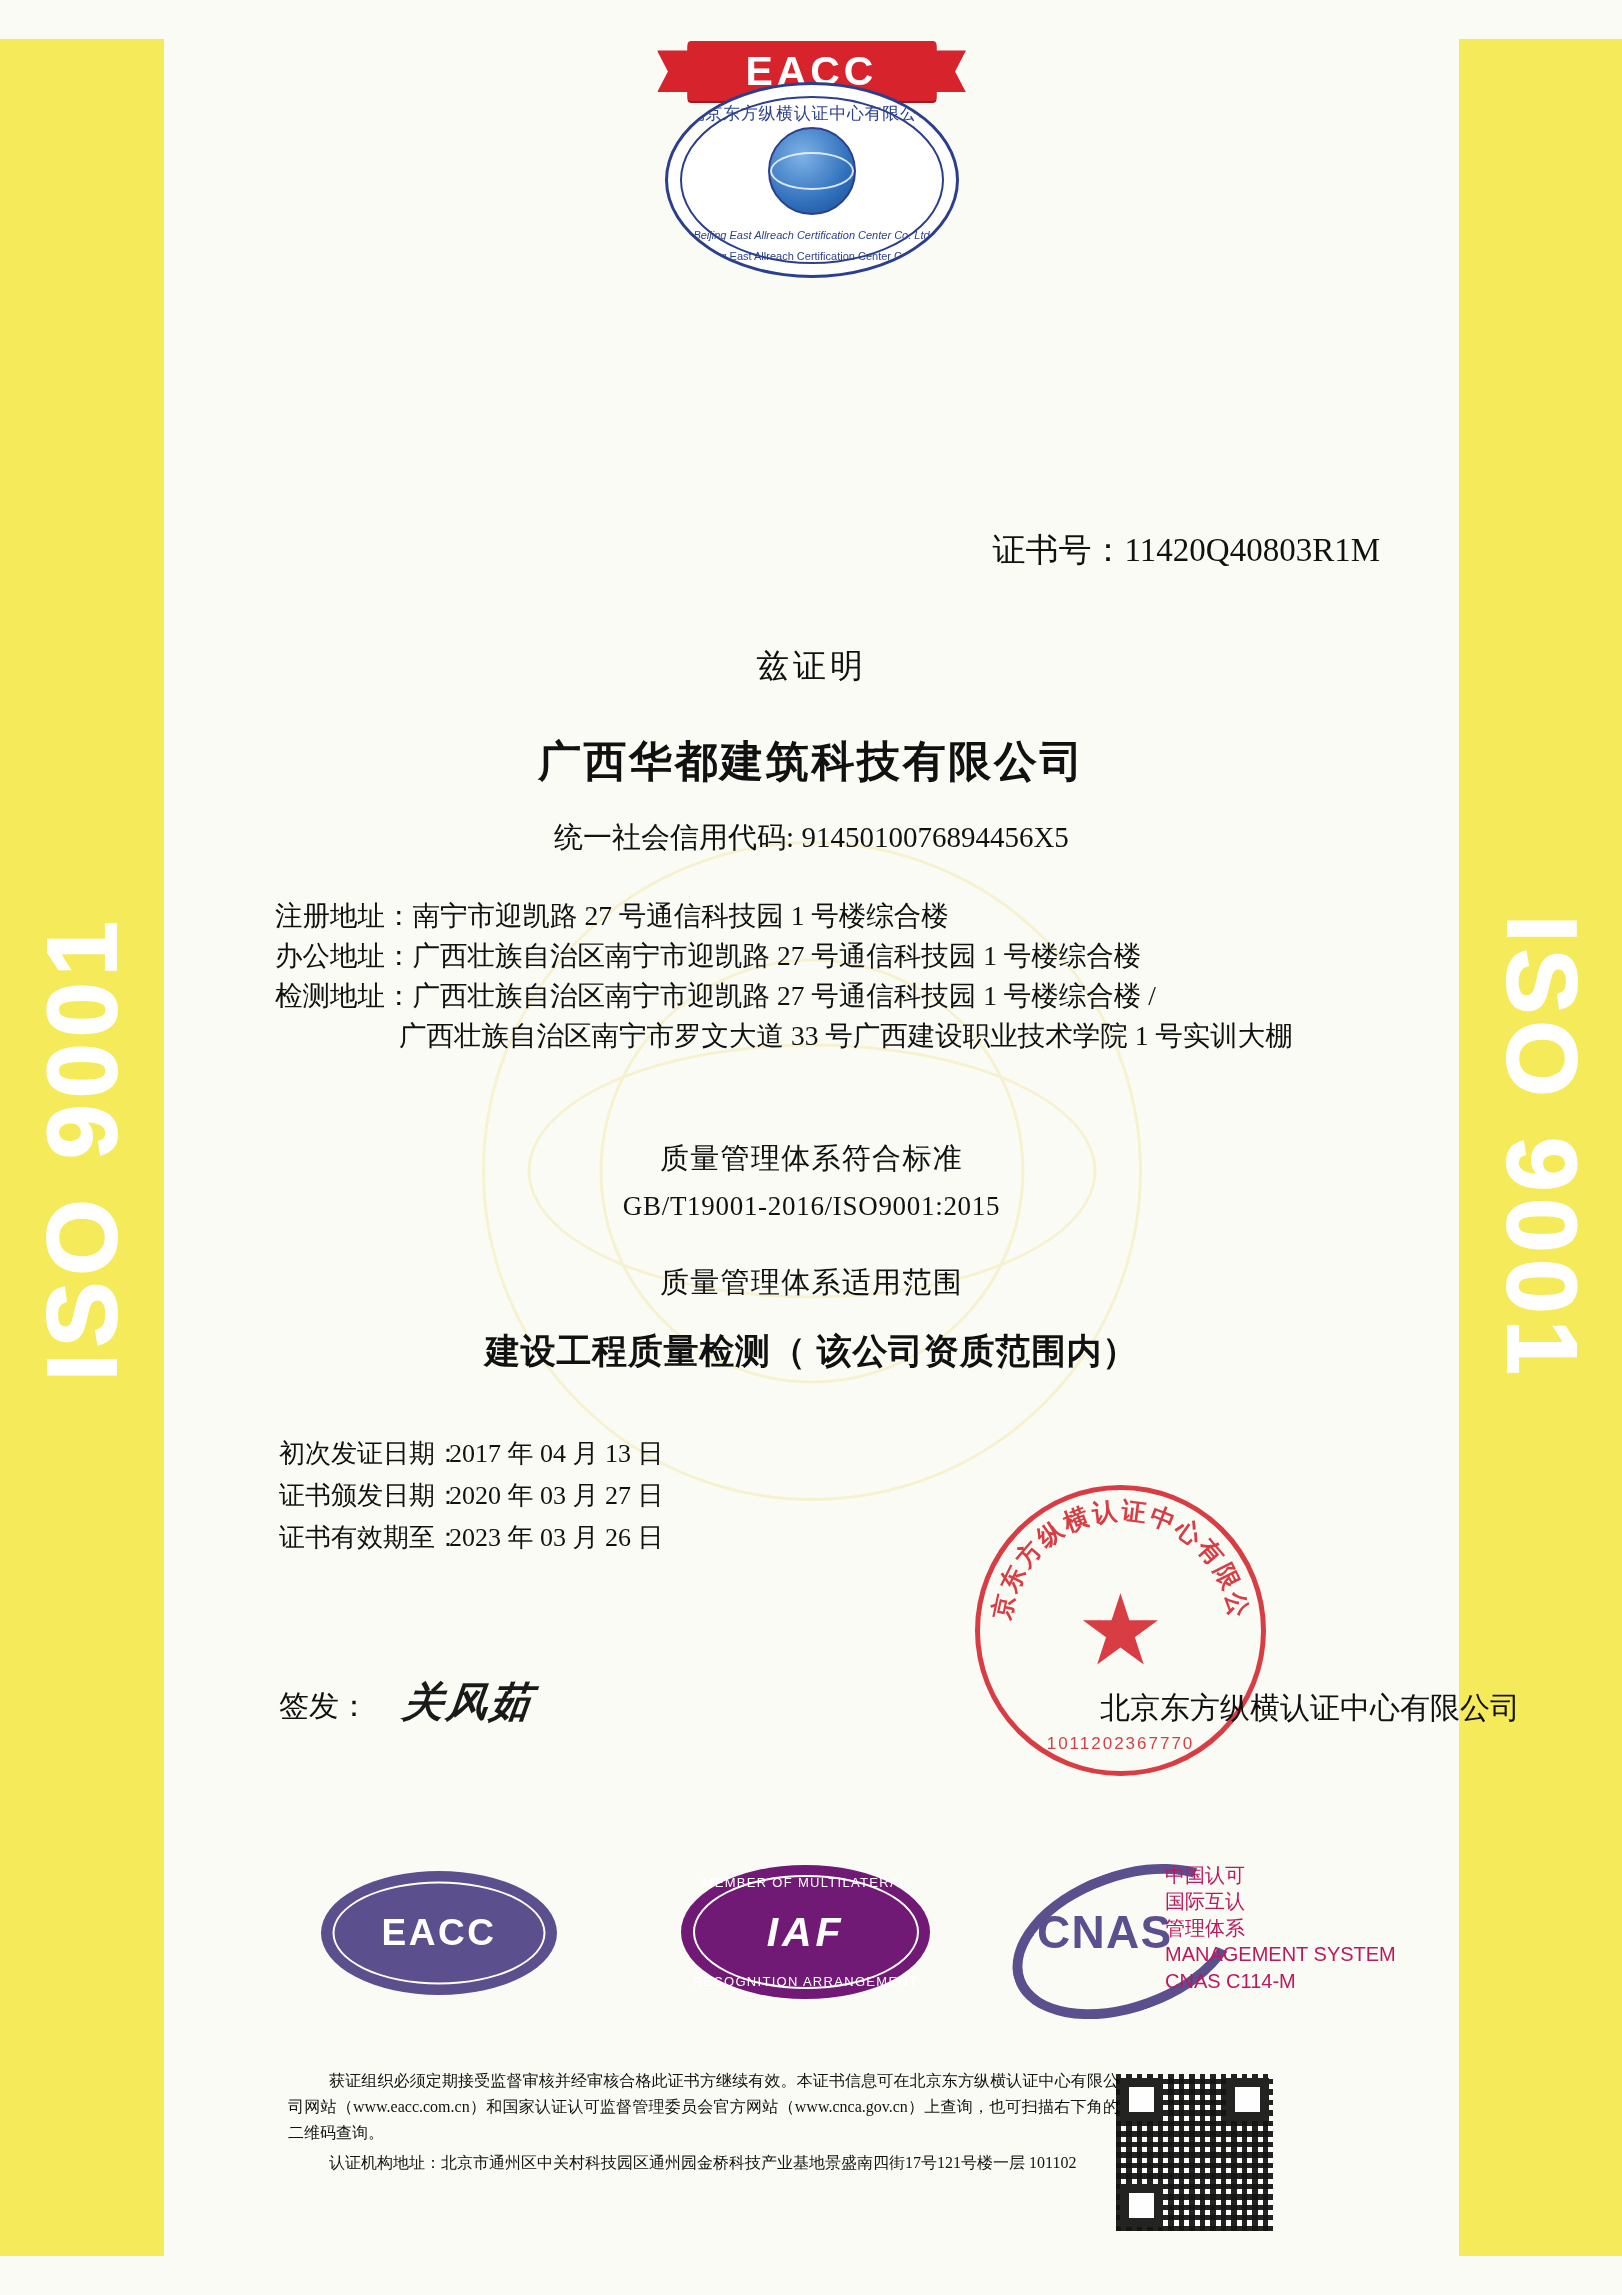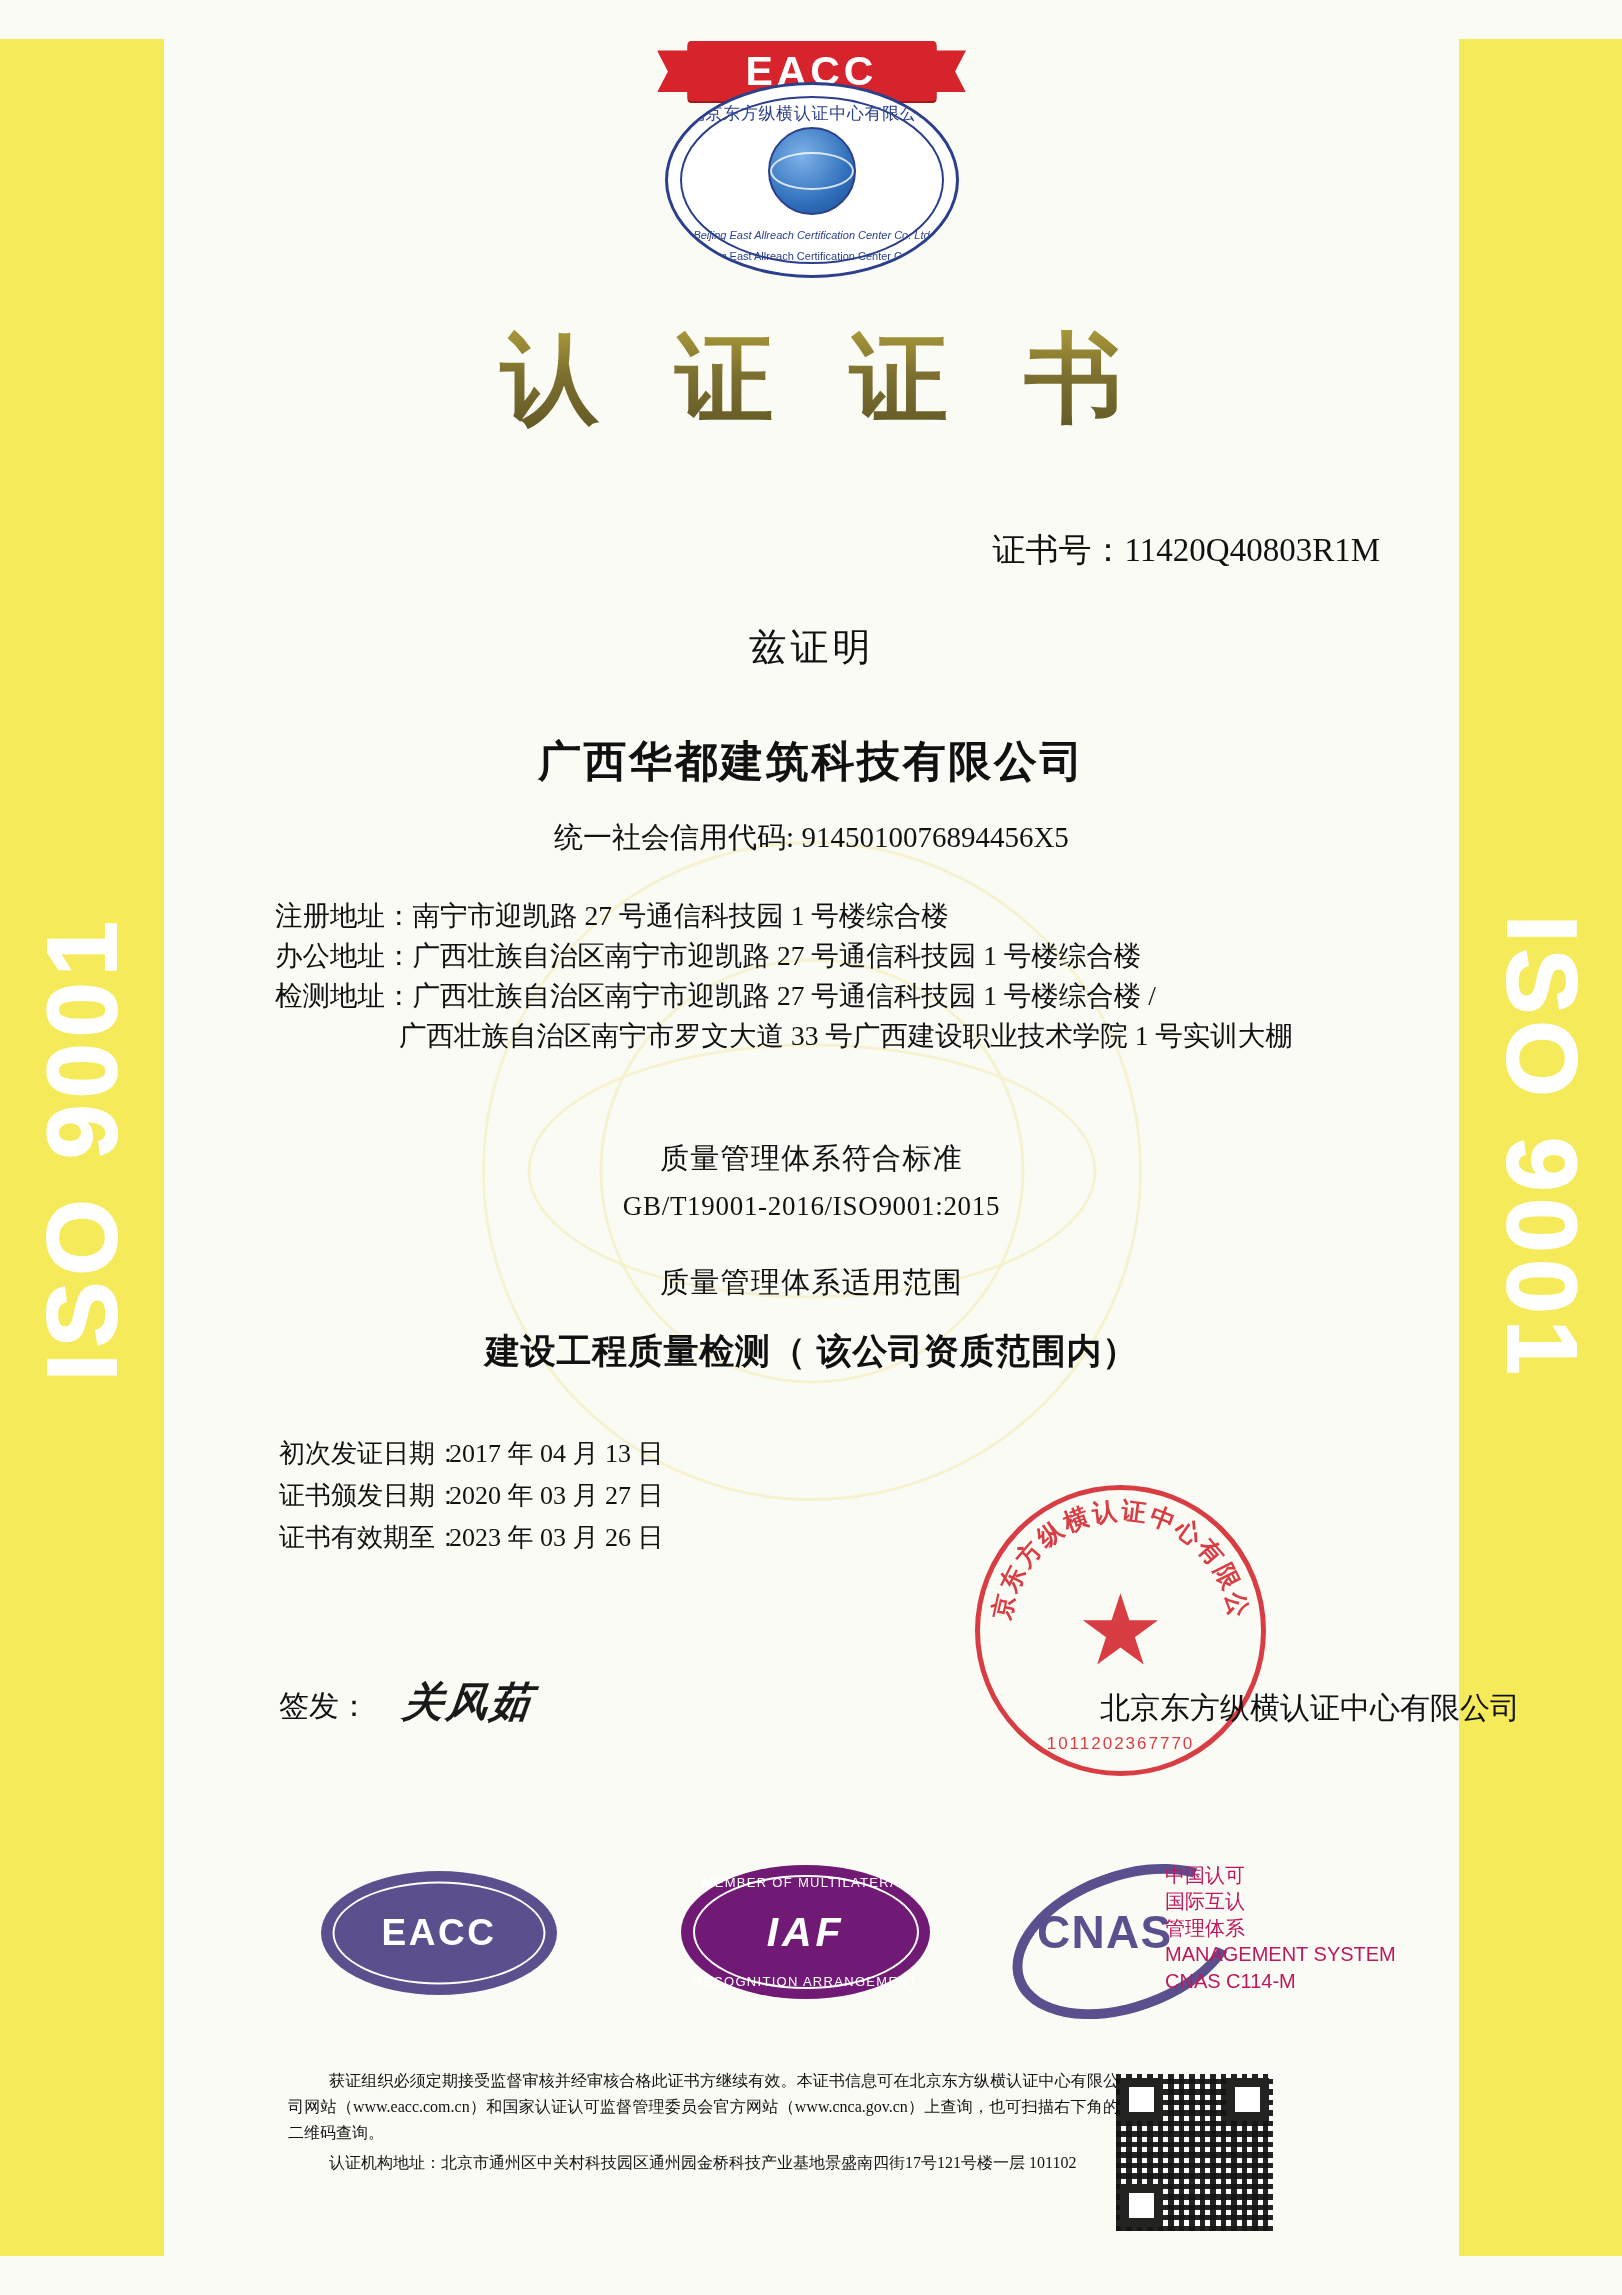--- a/index.html
+++ b/index.html
@@ -257,21 +257,21 @@
     text-align: right;
   }
 
   .line-center {
     position: absolute;
     left: 0; right: 0;
     text-align: center;
     color: #111;
   }
 
-  .zizhengming { top: 622px; font-size: 38px; letter-spacing: 3.9px; text-align: center; }
+  .zizhengming { top: 644px; font-size: 33px; letter-spacing: 3.9px; text-align: center; }
 
   .company {
     top: 733px;
     font-size: 43px;
     font-weight: bold;
     letter-spacing: 2.6px;
     font-family: "Liberation Sans", sans-serif;
   }
   .credit-code { top: 818px; font-size: 29px; }
   .credit-code .num { font-family: "Liberation Serif", serif; margin-top: 12px; }
@@ -587,21 +587,20 @@
       </div>
       <div class="logo-oval">
         <div class="logo-oval-inner"></div>
         <div class="logo-cn">北京东方纵横认证中心有限公司</div>
         <div class="logo-globe"></div>
         <div class="logo-en1">Beijing East Allreach Certification Center Co. Ltd</div>
         <div class="logo-en2">Beijing East Allreach Certification Center Co. Ltd</div>
       </div>
     </div>
 
-    <div class="cert-title">认 证 证 书</div>
 
     <div class="cert-number">
       <span>证书号：</span><span>11420Q40803R1M</span>
     </div>
 
     <div class="line-center zizhengming">兹证明</div>
 
     <div class="line-center company">广西华都建筑科技有限公司</div>
 
     <div class="line-center credit-code">

